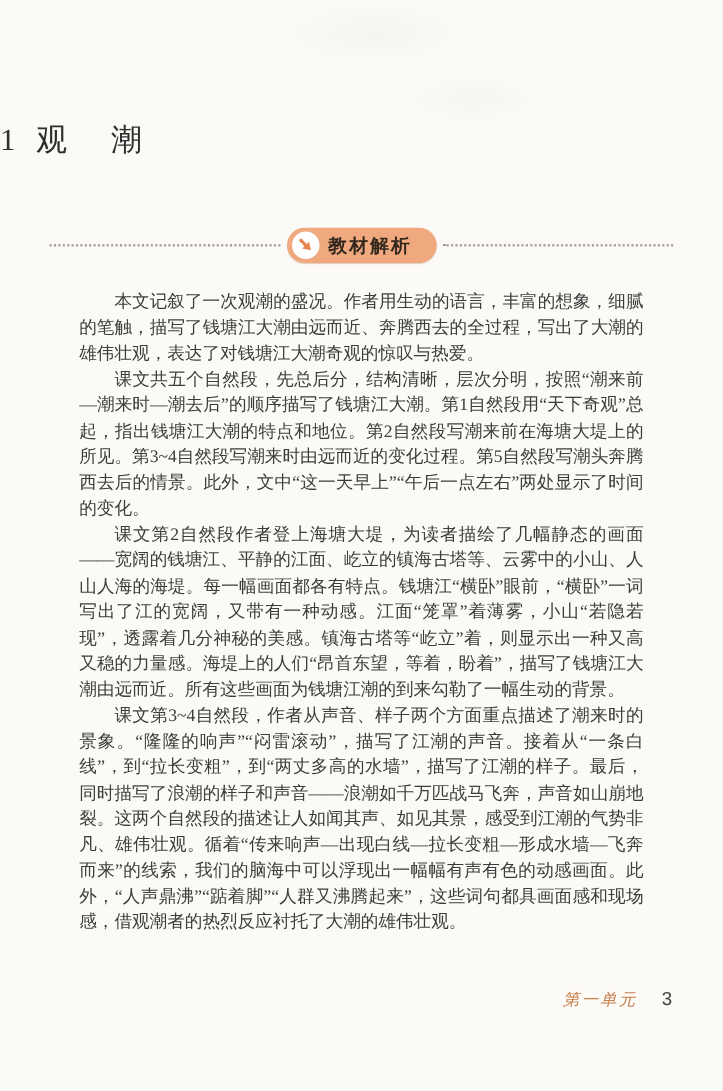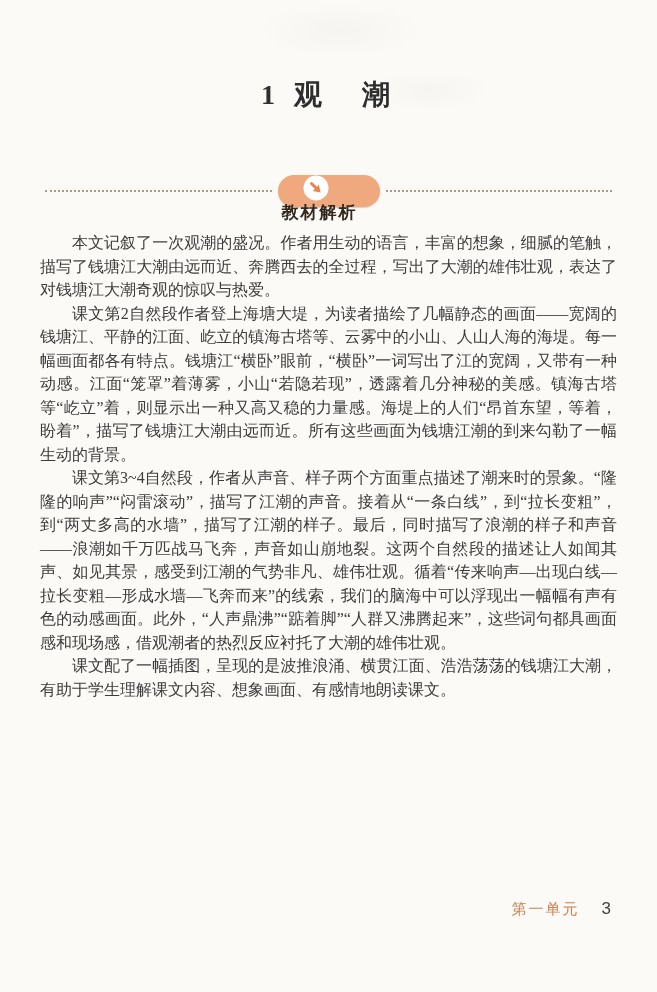--- a/index.html
+++ b/index.html
@@ -14,24 +14,23 @@
     height: 992px;
     margin: 0 auto;
     background:
       radial-gradient(ellipse 120px 40px at 340px 30px, rgba(150,150,140,0.06), rgba(0,0,0,0) 70%),
       radial-gradient(ellipse 90px 30px at 430px 90px, rgba(150,150,140,0.05), rgba(0,0,0,0) 70%),
       #fbfaf6;
     overflow: hidden;
     color: #3c3c3c;
   }
   .lesson-title {
-    padding-top: 76px;
-    text-align: center;
+    padding-top: 108px;
     font-size: 28px;
-    font-weight: 700;
+    font-weight: 400;
     color: #2e2e2e;
     letter-spacing: 6px;
   }
   .section-divider {
     display: flex;
     align-items: center;
     margin: 60px 45px 0 45px;
     height: 34px;
   }
   .dotted-rule {
@@ -41,56 +40,56 @@
   }
   .section-badge {
     display: flex;
     align-items: center;
     height: 32px;
     padding: 0 22px 0 4px;
     margin: 0 6px;
     background: #f0a87e;
     border-radius: 17px;
     box-shadow: 0 1px 1px rgba(180,120,80,0.35);
-    flex-direction: column;
   }
   .badge-icon {
     width: 26px;
     height: 26px;
     margin-right: 8px;
     flex: 0 0 auto;
   }
   .badge-label {
     font-family: "Liberation Sans", "DejaVu Sans", sans-serif;
     font-weight: bold;
     font-size: 17px;
     letter-spacing: 2px;
     color: #33281e;
     white-space: nowrap;
   }
   .analysis-content {
     margin-top: 23px;
-    padding: 0 40px;
+    padding: 0 72px;
     text-align: justify;
     font-size: 16px;
     line-height: 23.5px;
     color: #3c3c3c;
   }
   .analysis-content p {
     margin: 0;
     text-indent: 2em;
   }
   .page-footer {
     position: absolute;
     top: 899px;
     right: 46px;
     display: flex;
     align-items: baseline;
   }
   .unit-label {
+    font-style: italic;
     font-size: 15px;
     color: #c9804f;
     letter-spacing: 2px;
   }
   .page-number {
     margin-left: 22px;
     font-family: "Liberation Sans", "DejaVu Sans", sans-serif;
     font-size: 17px;
     color: #3f3f3f;
   }
@@ -112,23 +111,23 @@
           <path d="M17.6 17.6 L15.9 9.7 L9.7 15.9 Z" fill="#e6854d"></path>
         </svg>
       </span>
       <span class="badge-label">教材解析</span>
     </div>
     <div class="dotted-rule"></div>
   </div>
 
   <div class="analysis-content">
     <p>本文记叙了一次观潮的盛况。作者用生动的语言，丰富的想象，细腻的笔触，描写了钱塘江大潮由远而近、奔腾西去的全过程，写出了大潮的雄伟壮观，表达了对钱塘江大潮奇观的惊叹与热爱。</p>
+    <p>课文共五个自然段，先总后分，结构清晰，层次分明，按照“潮来前—潮来时—潮去后”的顺序描写了钱塘江大潮。第1自然段用“天下奇观”总起，指出钱塘江大潮的特点和地位。第2自然段写潮来前在海塘大堤上的所见。第3~4自然段写潮来时由远而近的变化过程。第5自然段写潮头奔腾西去后的情景。此外，文中“这一天早上”“午后一点左右”两处显示了时间的变化。</p>
     <p>课文第2自然段作者登上海塘大堤，为读者描绘了几幅静态的画面——宽阔的钱塘江、平静的江面、屹立的镇海古塔等、云雾中的小山、人山人海的海堤。每一幅画面都各有特点。钱塘江“横卧”眼前，“横卧”一词写出了江的宽阔，又带有一种动感。江面“笼罩”着薄雾，小山“若隐若现”，透露着几分神秘的美感。镇海古塔等“屹立”着，则显示出一种又高又稳的力量感。海堤上的人们“昂首东望，等着，盼着”，描写了钱塘江大潮由远而近。所有这些画面为钱塘江潮的到来勾勒了一幅生动的背景。</p>
     <p>课文第3~4自然段，作者从声音、样子两个方面重点描述了潮来时的景象。“隆隆的响声”“闷雷滚动”，描写了江潮的声音。接着从“一条白线”，到“拉长变粗”，到“两丈多高的水墙”，描写了江潮的样子。最后，同时描写了浪潮的样子和声音——浪潮如千万匹战马飞奔，声音如山崩地裂。这两个自然段的描述让人如闻其声、如见其景，感受到江潮的气势非凡、雄伟壮观。循着“传来响声—出现白线—拉长变粗—形成水墙—飞奔而来”的线索，我们的脑海中可以浮现出一幅幅有声有色的动感画面。此外，“人声鼎沸”“踮着脚”“人群又沸腾起来”，这些词句都具画面感和现场感，借观潮者的热烈反应衬托了大潮的雄伟壮观。</p>
-    <p>课文配了一幅插图，呈现的是波推浪涌、横贯江面、浩浩荡荡的钱塘江大潮，有助于学生理解课文内容、想象画面、有感情地朗读课文。</p>
   </div>
 
   <div class="page-footer">
     <span class="unit-label">第一单元</span>
     <span class="page-number">3</span>
   </div>
 
 </div>
 
 </body></html>

